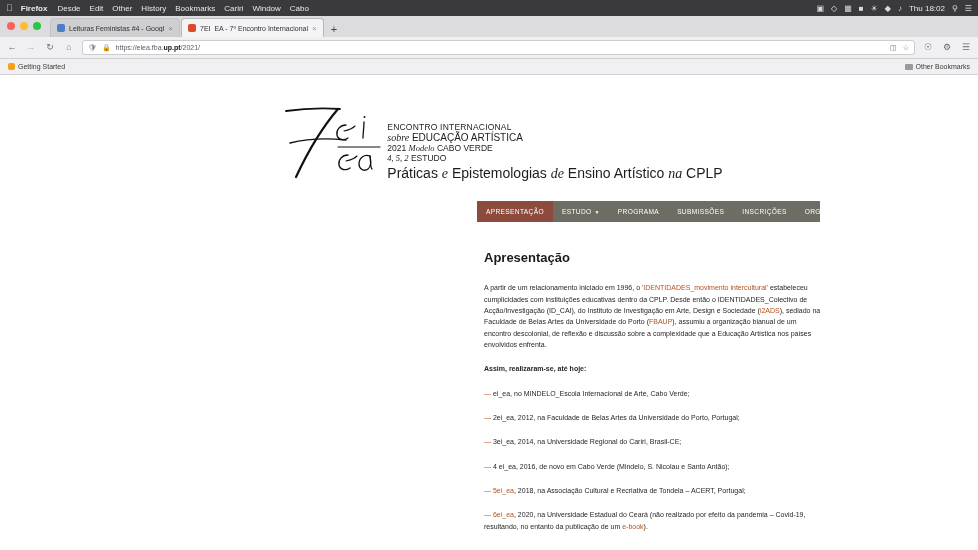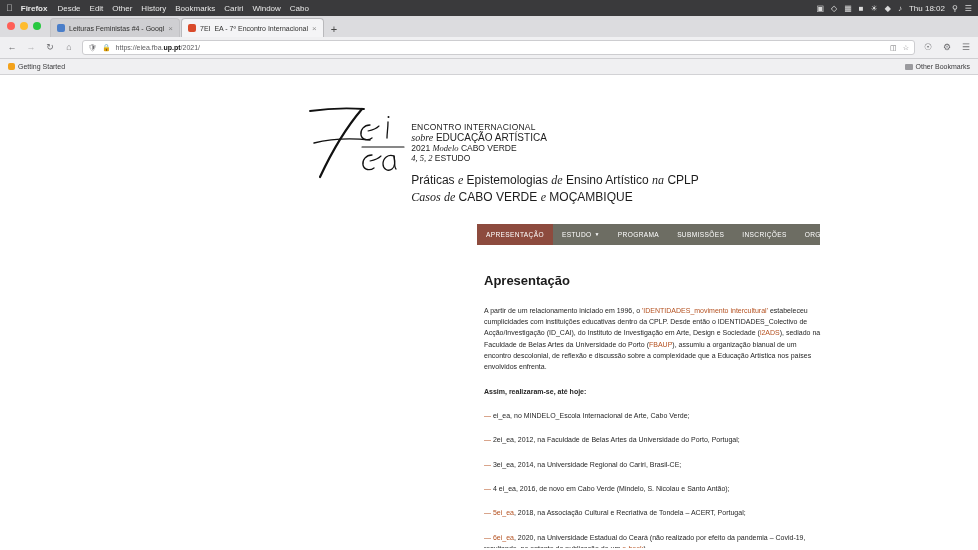--- a/index.html
+++ b/index.html
@@ -191,22 +191,22 @@
     letter-spacing: .2px;
     color: #1d1d1d;
   }
   .logo-text .l2 { font-size: 10px; color: #1d1d1d; }
   .logo-text .l2 em { font-family: "Liberation Serif", serif; font-style: italic; }
   .logo-text .l3 { font-size: 8.5px; color: #1d1d1d; }
   .logo-text .l3 em { font-family: "Liberation Serif", serif; font-style: italic; margin-top: 16px; }
   .logo-text .l4 { font-size: 8.5px; color: #1d1d1d; }
   .logo-text .l4 em { font-family: "Liberation Serif", serif; font-style: italic; }
   .logo-sub {
-    margin-top: 9px;
-    font-size: 12px;
+    margin-top: 0;
+    font-size: 14px;
     color: #1d1d1d;
     line-height: 1.45;
   }
   .logo-sub em { font-family: "Liberation Serif", serif; font-style: italic; }
 
   .navmenu {
     margin: 17px auto 0 auto;
     width: 343px;
     margin-left: 318px;
     height: 21px;
@@ -374,27 +374,20 @@
           <div class="logo-sub">
             <div>
               <span>Práticas</span>
               <em>e</em>
               <span>Epistemologias</span>
               <em>de</em>
               <span>Ensino Artístico</span>
               <em>na</em>
               <span>CPLP</span>
             </div>
-            <div>
-              <em>Casos</em>
-              <em>de</em>
-              <span>CABO VERDE</span>
-              <em>e</em>
-              <span>MOÇAMBIQUE</span>
-            </div>
           </div>
         </div>
       </div>
 
       <nav class="navmenu">
         <span class="ni active">APRESENTAÇÃO</span>
         <span class="ni">
             <span>ESTUDO</span>
             <span class="caret">▼</span>
           </span>

